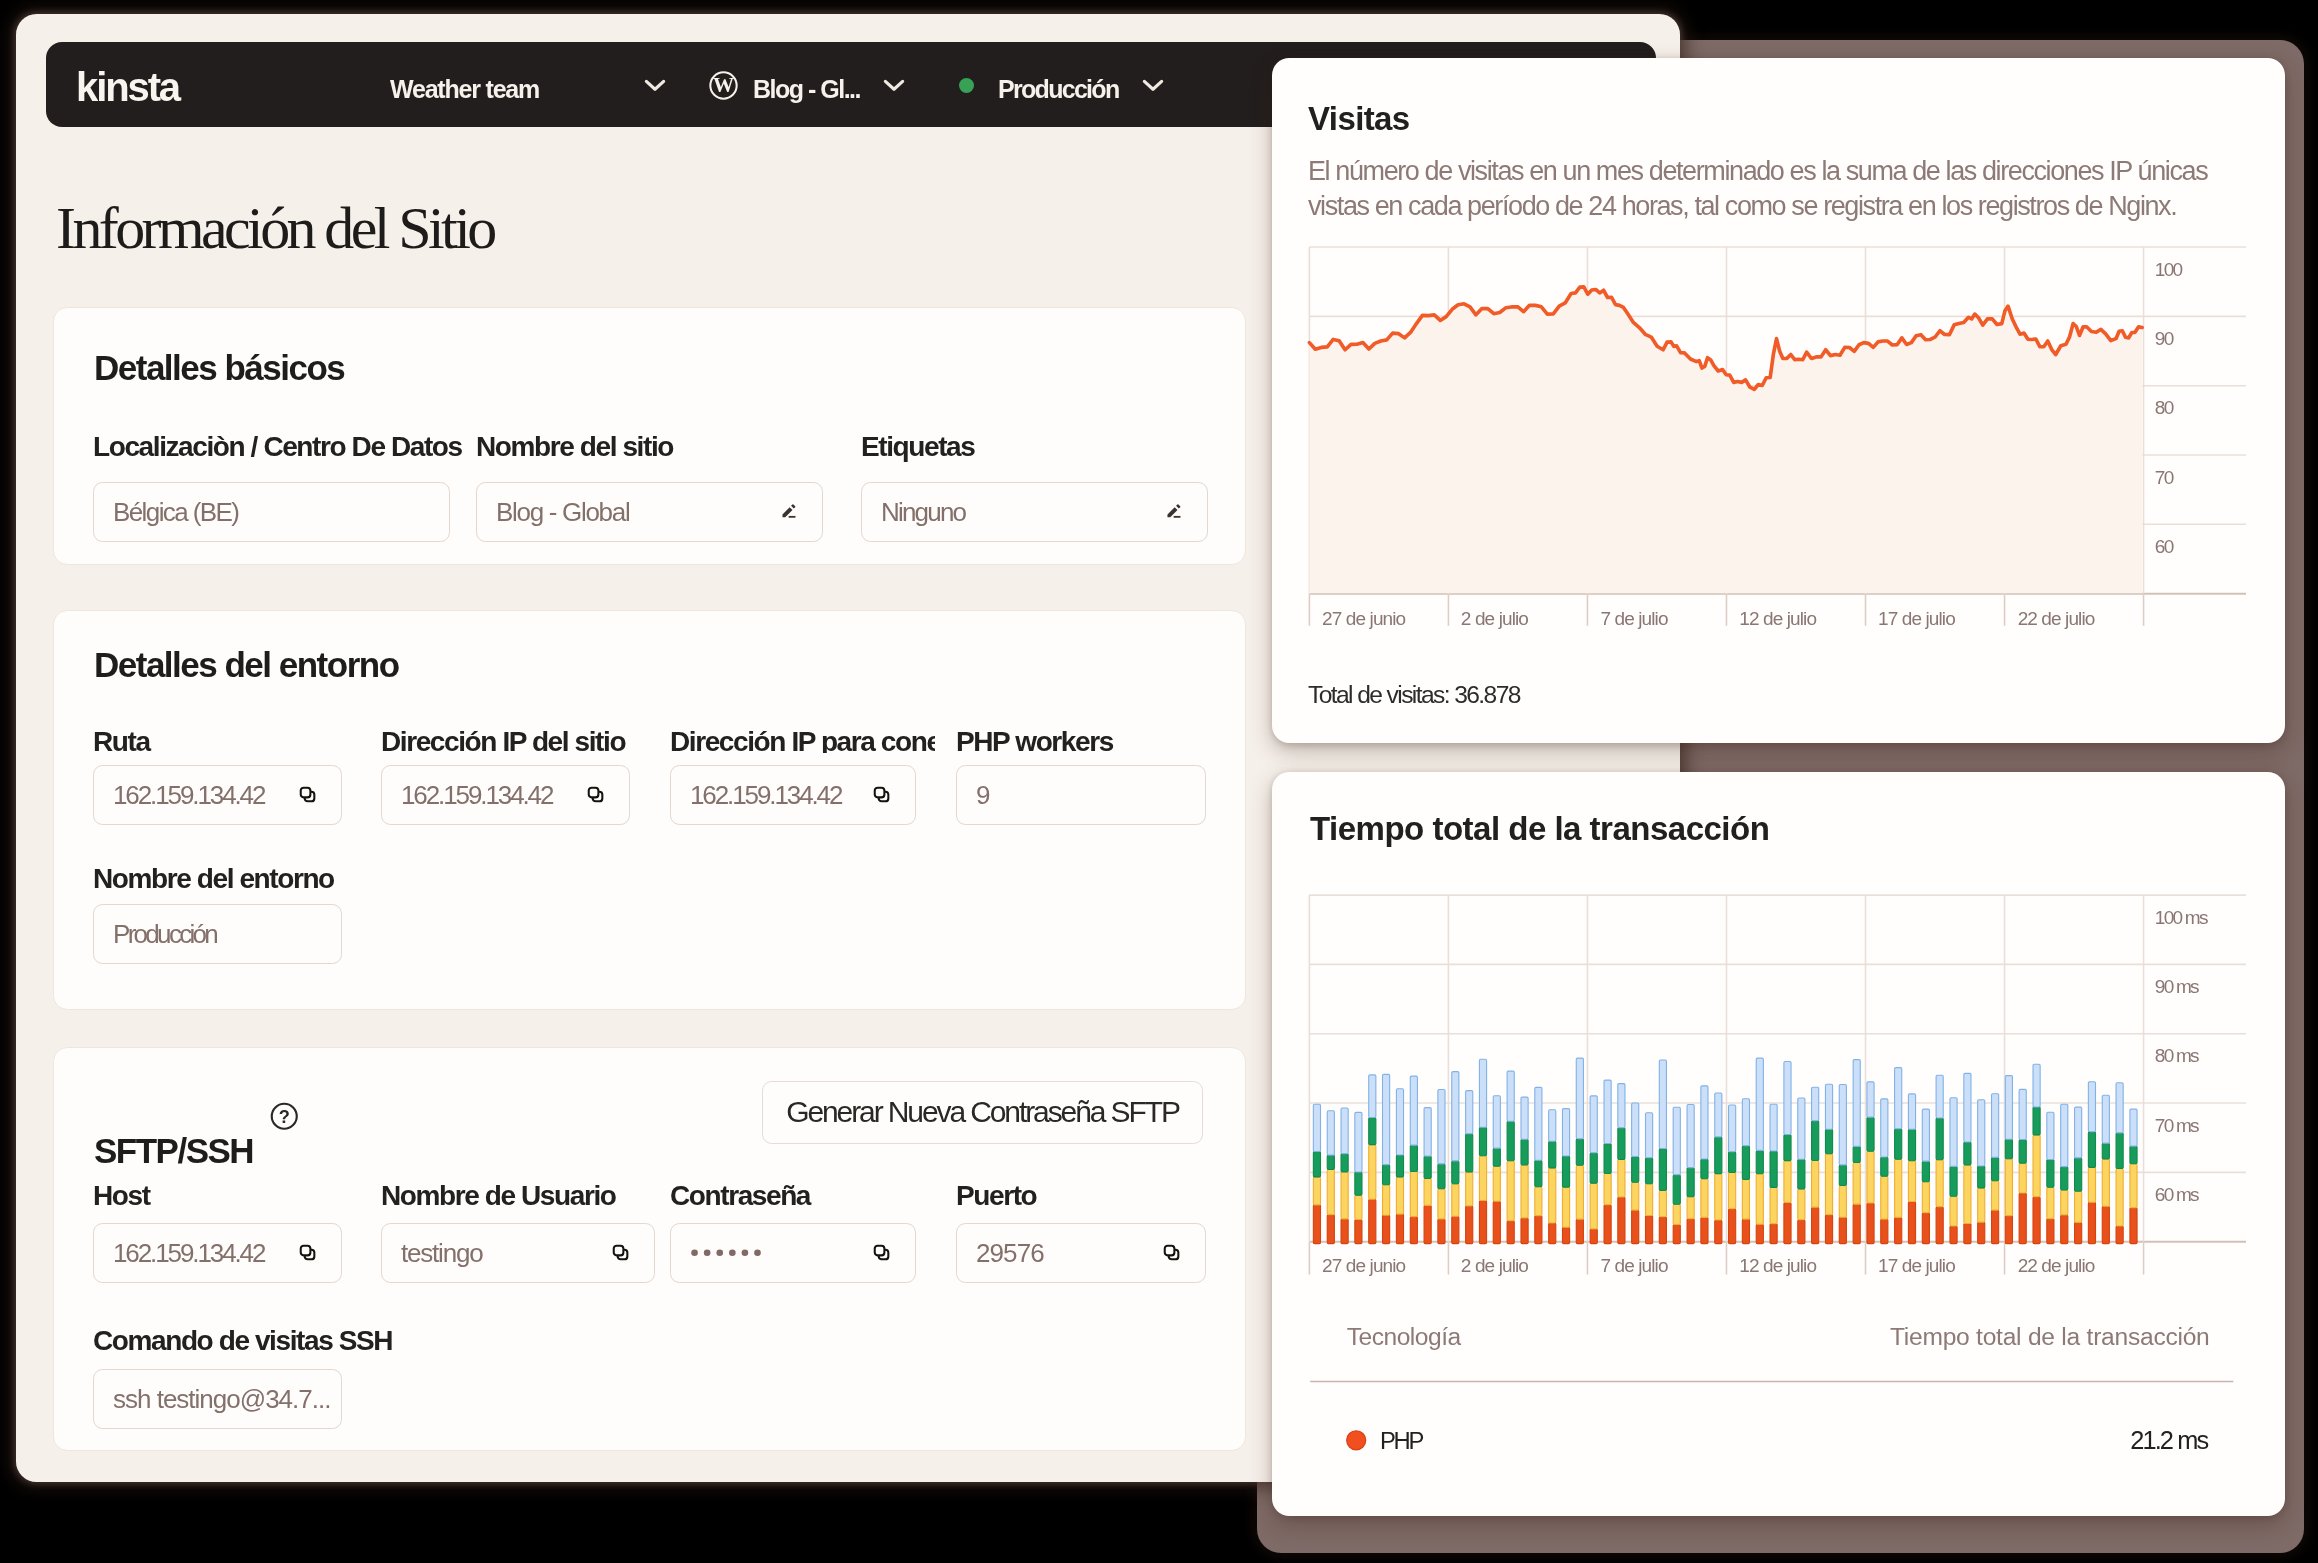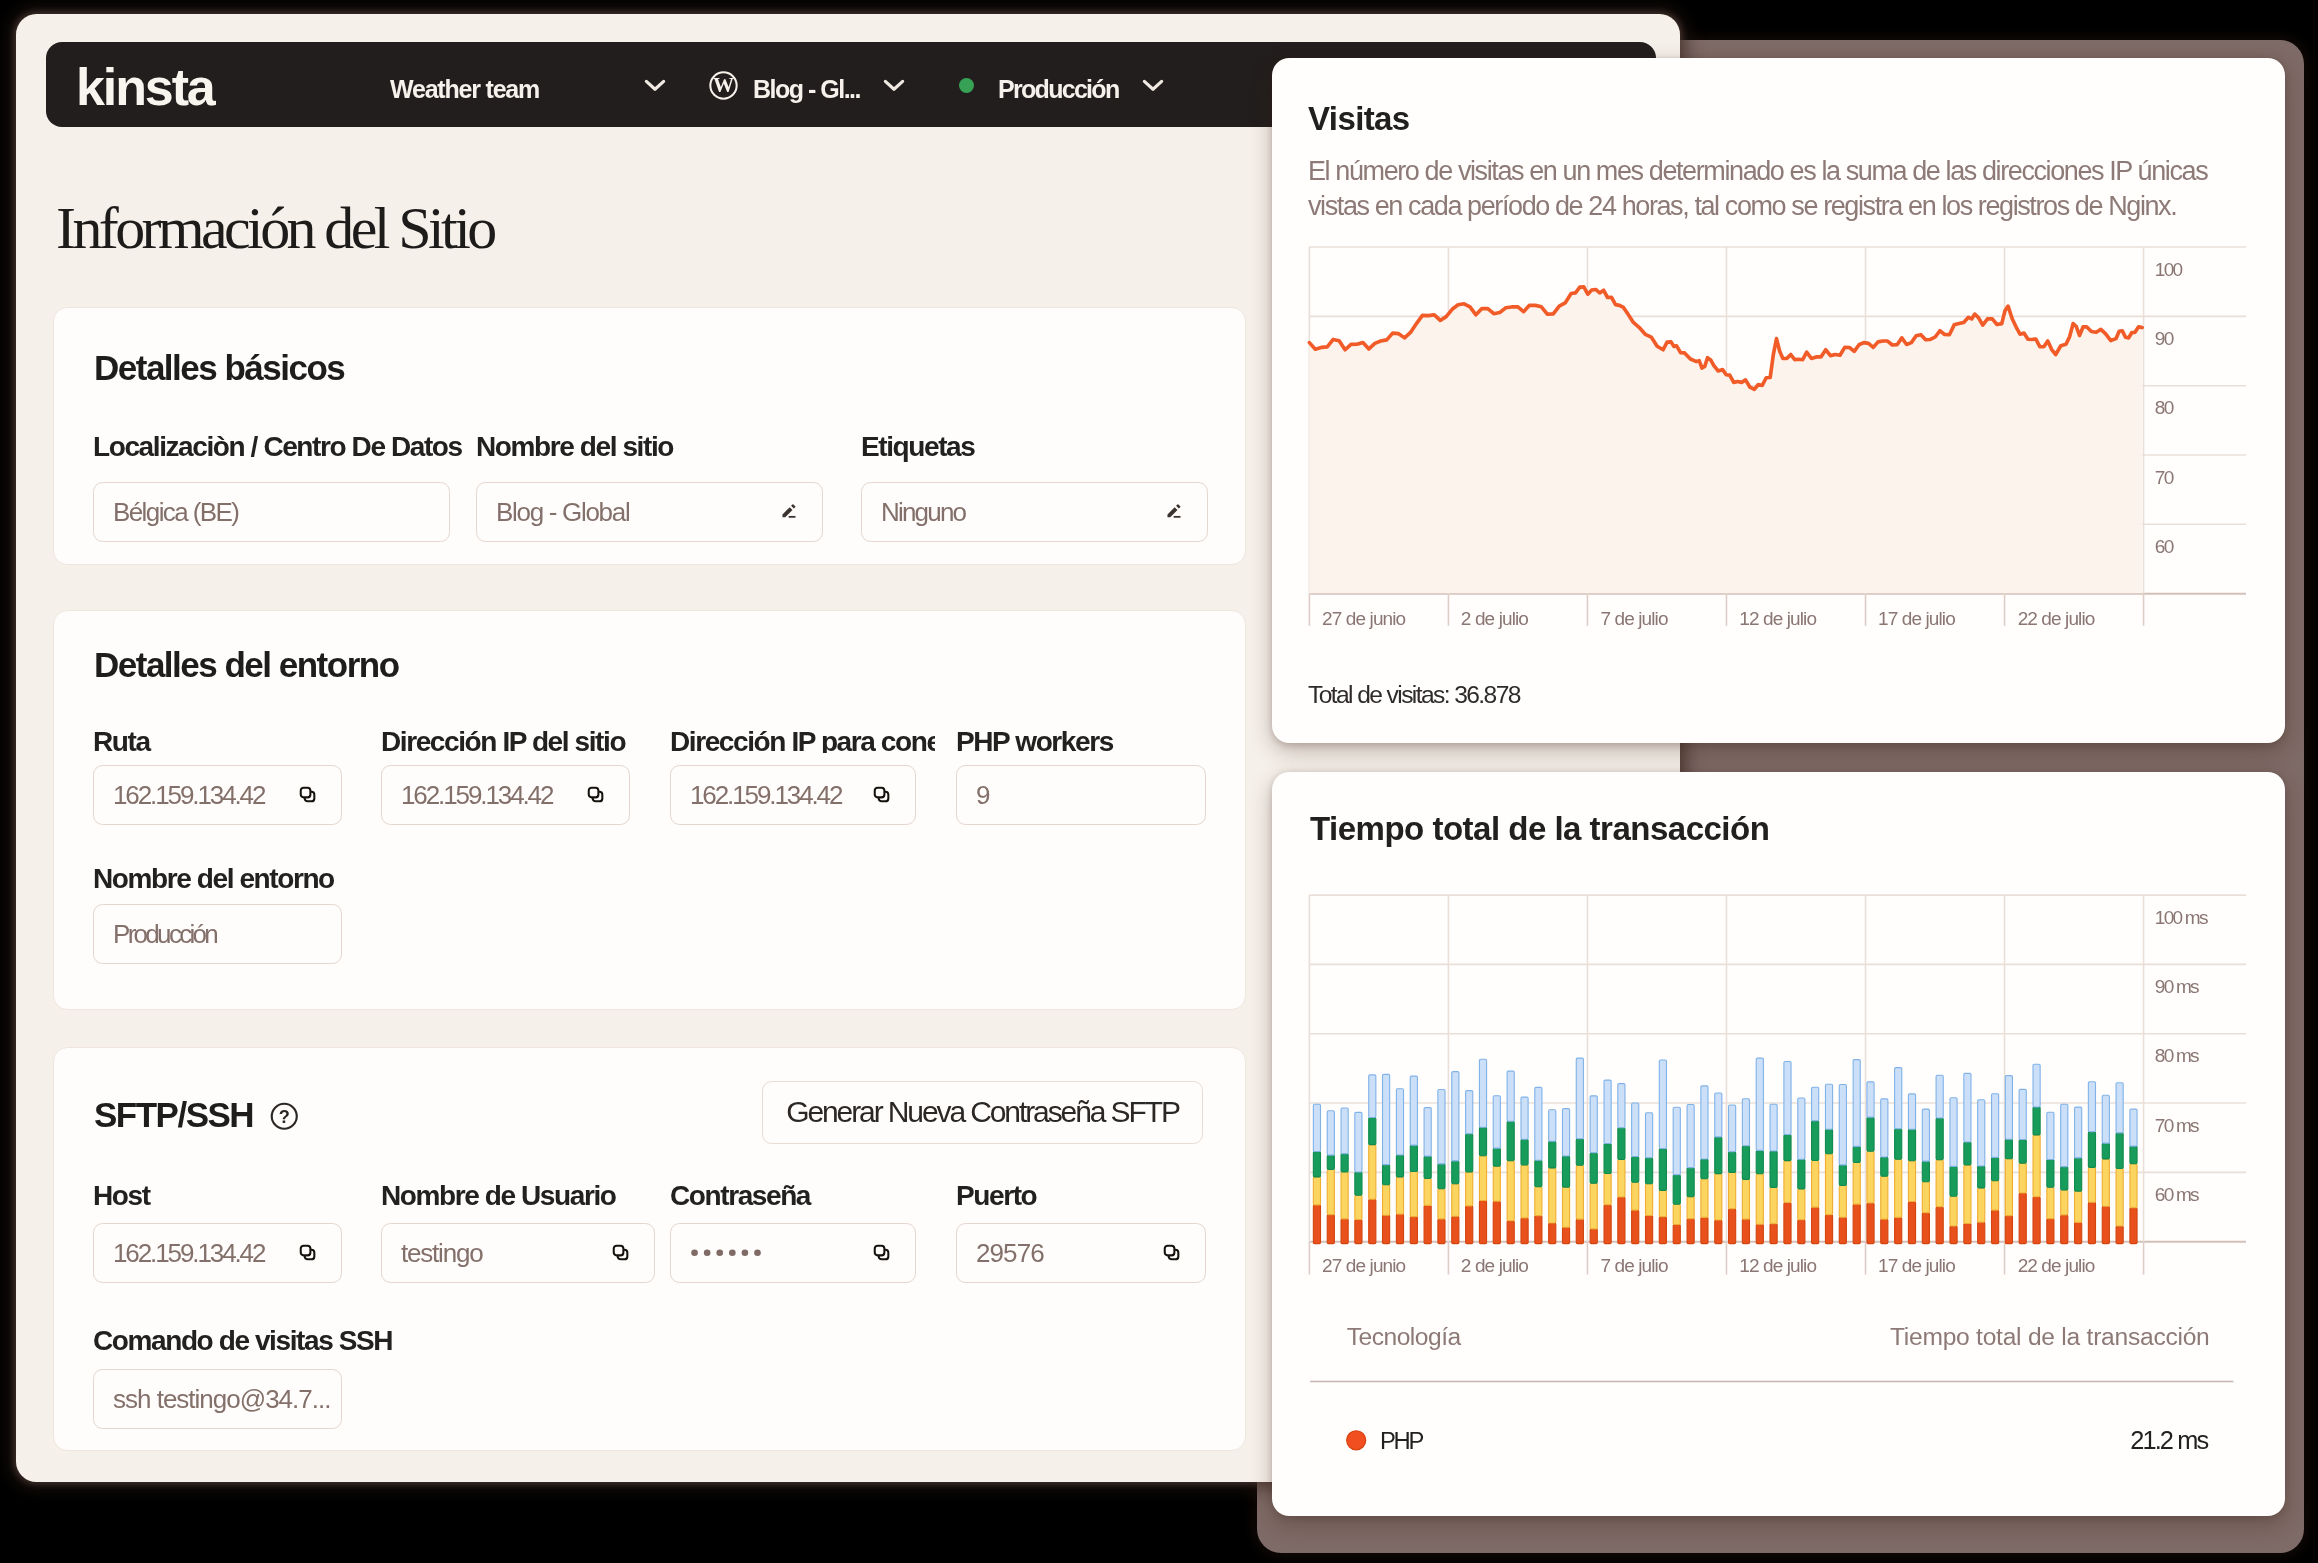--- a/index.html
+++ b/index.html
@@ -1,20 +1,20 @@
 <!DOCTYPE html>
 <html style="font-size:12.7px"><head><meta charset="utf-8"><style>
 *{margin:0;padding:0;box-sizing:border-box}
 html,body{background:#000}
 body{width:2319px;height:1564px;position:relative;overflow:hidden;font-family:"Liberation Sans",sans-serif;-webkit-font-smoothing:antialiased}
 .panel{position:absolute;left:1257px;top:40px;width:1047px;height:1513px;background:#7e6a66;border-radius:24px;box-shadow:0 0 12.7px 4px rgba(28,17,13,.65)}
 .window{position:absolute;left:16px;top:13.5px;width:1664px;height:1468px;background:#f6f0ea;border-radius:20.6px;box-shadow:0 0 6.3px 1.6px rgba(88,66,58,.7),0 0 17.4px 6.3px rgba(48,32,26,.55)}
 .nav{position:absolute;left:46px;top:42px;width:1610px;height:85px;background:#221e1d;border-radius:16px;color:#f6f1ea}
 .t{position:absolute;top:42px;height:85px;line-height:94px;font-size:25px;font-weight:700;white-space:nowrap;color:#f6f1ea}
-.logo{position:absolute;left:76px;top:67px;font-size:52px;line-height:40px;font-weight:700;letter-spacing:-2.1px;color:#f8f4ee}
+.logo{position:absolute;left:76px;top:67px;font-size:40px;line-height:40px;font-weight:700;letter-spacing:-2.1px;color:#f8f4ee}
 .chev{position:absolute;top:79px}
 .gdot{position:absolute;left:959px;top:78px;z-index:3;width:15px;height:15px;border-radius:50%;background:#37a155}
 .h1{position:absolute;left:56px;top:198px;font-family:"Liberation Serif",serif;font-size:60px;line-height:60px;color:#1e1c1b;letter-spacing:-3.6px}
 .card{position:absolute;left:53px;width:1193px;background:#fffdfb;border:1.6px solid #efe5de;border-radius:14.3px}
 .ctitle{position:absolute;font-size:35px;line-height:35px;font-weight:700;color:#1f1d1c;letter-spacing:-1.5px}
 .flabel{position:absolute;font-size:28px;line-height:22px;font-weight:700;color:#232120;letter-spacing:-1.4px;white-space:nowrap}
 .input{position:absolute;height:60px;border:1.6px solid #e5d6ce;border-radius:9.5px;background:#fffdfb;font-size:26px;color:#84706a;line-height:59px;padding-left:19px;white-space:nowrap;overflow:hidden}
 .btn{position:absolute;left:762px;top:1081px;width:441px;height:63px;border:1.6px solid #e7dbd3;border-radius:9.5px;background:#fffdfb;font-size:30px;font-weight:400;letter-spacing:-2.1px;color:#2b2724;text-align:center;line-height:59px}
 .vcard{position:absolute;left:1272px;width:1013px;background:#fffefd;border-radius:17.4px;box-shadow:0 8px 22px rgba(60,34,24,.30),0 1.6px 6.3px rgba(60,34,24,.18)}
 .cardtitle{position:absolute;font-size:33px;line-height:33px;font-weight:700;color:#21201e}
@@ -75,21 +75,21 @@
     </svg></div>
 <div class="input" style="left:670px;top:765px;width:246px"><span style="letter-spacing:-2.1px">162.159.134.42</span><svg width="17.4" height="17.4" viewBox="0 0 22 22" style="position:absolute;right:24.6px;top:50%;margin-top:-8.7px">
       <rect x="7.2" y="7.2" width="12.2" height="12.2" rx="3.6" fill="none" stroke="#16130f" stroke-width="2.6"></rect>
       <rect x="2.2" y="2.2" width="12.2" height="12.2" rx="3.6" fill="#fffdfb" stroke="#16130f" stroke-width="2.6"></rect>
     </svg></div>
 <div class="input" style="left:956px;top:765px;width:250px"><span style="letter-spacing:0px">9</span></div>
 <div class="flabel" style="left:93px;top:868px">Nombre del entorno</div>
 <div class="input" style="left:93px;top:904px;width:249px"><span style="letter-spacing:-2.7px">Producción</span></div>
 
 <div class="card" style="top:1047px;height:404px"></div>
-<div class="ctitle" style="left:94px;top:1097px">SFTP/SSH</div>
+<div class="ctitle" style="left:94px;top:1133px">SFTP/SSH</div>
 <svg style="position:absolute;left:270px;top:1102px" width="28.5" height="28.5" viewBox="0 0 36 36">
     <circle cx="18" cy="18" r="15.8" fill="none" stroke="#2a2724" stroke-width="2.7"></circle>
     <text x="18" y="26.5" text-anchor="middle" font-size="23" font-weight="700" fill="#2a2724">?</text>
   </svg>
 <div class="btn">Generar Nueva Contraseña SFTP</div>
 <div class="flabel" style="left:93px;top:1185px">Host</div>
 <div class="flabel" style="left:381px;top:1185px">Nombre de Usuario</div>
 <div class="flabel" style="left:670px;top:1185px">Contraseña</div>
 <div class="flabel" style="left:956px;top:1185px">Puerto</div>
 <div class="input" style="left:93px;top:1223px;width:249px"><span style="letter-spacing:-2.1px">162.159.134.42</span><svg width="17.4" height="17.4" viewBox="0 0 22 22" style="position:absolute;right:24.6px;top:50%;margin-top:-8.7px">

